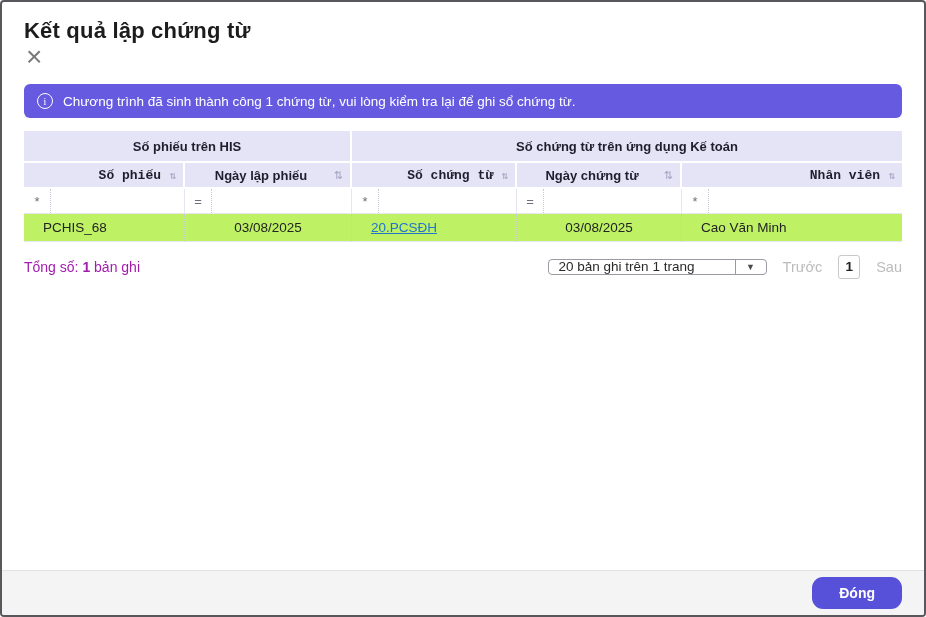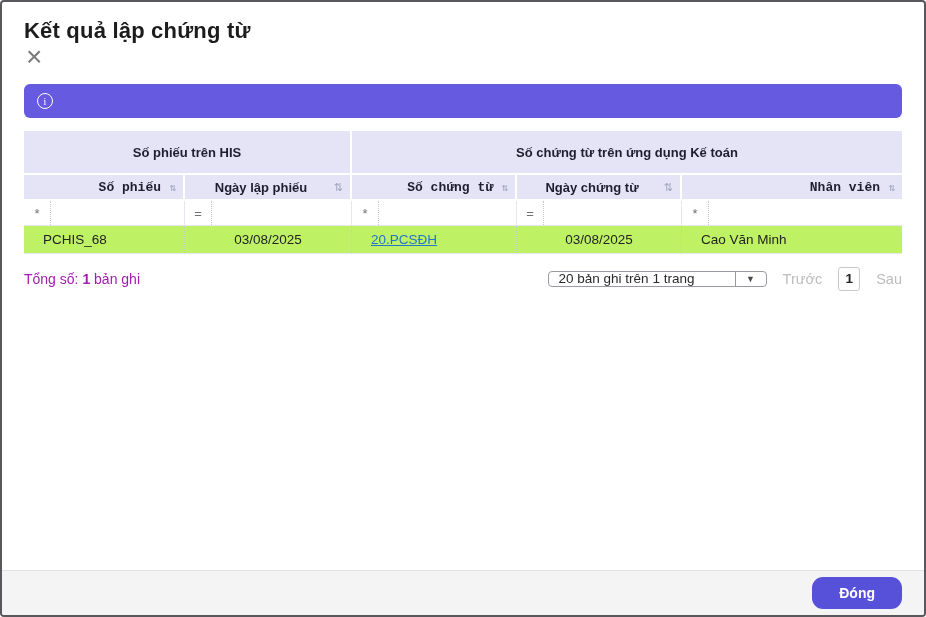--- a/index.html
+++ b/index.html
@@ -69,21 +69,21 @@
     width: 100%;
     border-collapse: separate;
     border-spacing: 0;
     font-size: 13px;
     table-layout: fixed;
   }
   th, td { overflow: hidden; white-space: nowrap; }
 
   tr.group-row th {
     background: #e4e4f6;
-    height: 44px;
+    height: 32px;
     font-weight: bold;
     font-size: 13px;
     color: #1e1e2e;
     text-align: center;
     border-right: 2px solid #ffffff;
     border-bottom: 2px solid #ffffff;
   }
   tr.group-row th:last-child { border-right: none; }
 
   tr.cols-row th {
@@ -244,20 +244,21 @@
 </head>
 <body>
 
 <div class="dlg-header">
   <div class="dlg-title">Kết quả lập chứng từ</div>
   <div class="dlg-close">×</div>
 </div>
 
 <div class="banner" style="background:#655ae0;">
   <span class="info-icon">i</span>
+  <span>Chương trình đã sinh thành công 1 chứng từ, vui lòng kiểm tra lại để ghi sổ chứng từ.</span>
 </div>
 
 <div class="table-wrap">
   <table>
     <colgroup>
       <col style="width:161px">
         <col style="width:167px">
         <col style="width:165px">
         <col style="width:165px">
         <col>

